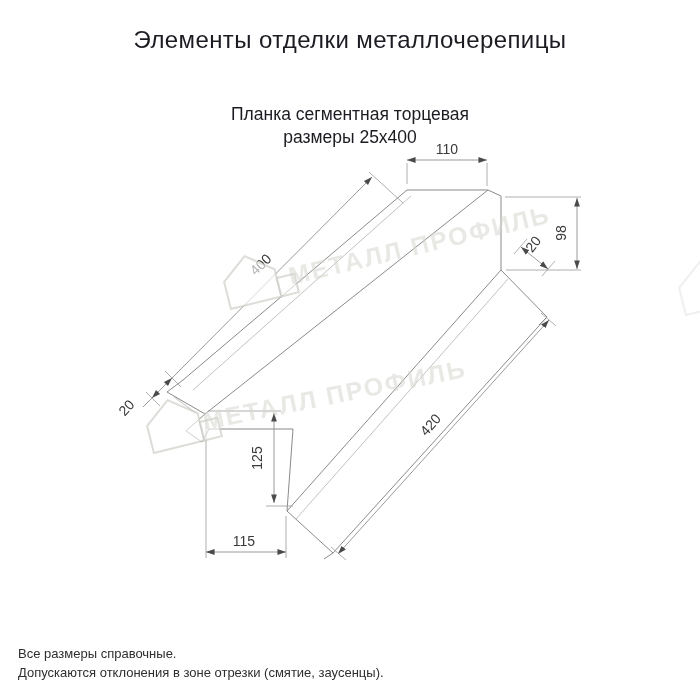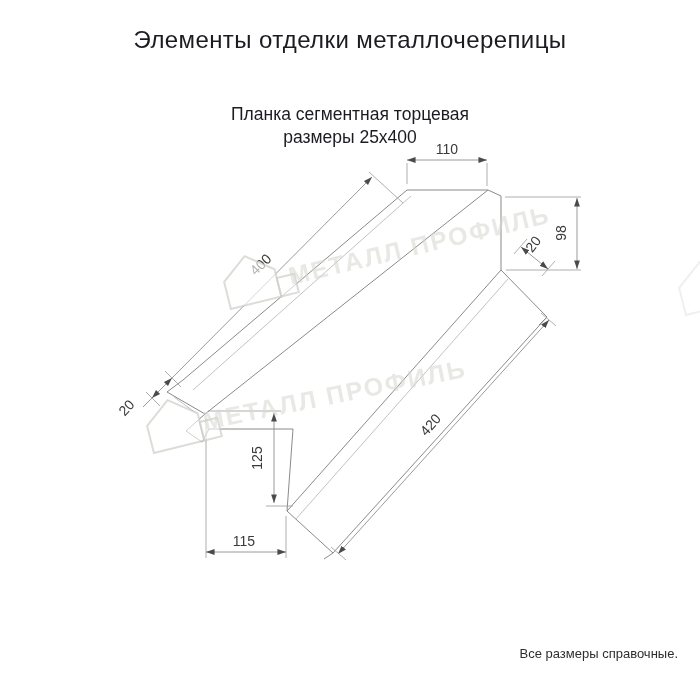--- a/index.html
+++ b/index.html
@@ -19,21 +19,21 @@
   .subtitle{
     position:absolute;top:93px;left:0;width:700px;
     text-align:center;
     font-size:17.5px;line-height:23px;
     color:#1b1b22;
     margin-top:10px;
   }
   .drawing-svg{position:absolute;top:0;left:0;}
   .footer{
     position:absolute;left:18px;top:645px;width:660px;
-    font-size:13px;line-height:18.5px;color:#2e2e2e;text-align:right;
+    font-size:13px;line-height:18.5px;color:#2e2e2e;
   }
   .dimline{stroke:#8e8e8e;stroke-width:0.9;fill:none;}
   .extline{stroke:#9a9a9a;stroke-width:0.8;fill:none;}
   .edge{stroke:#8a8a8a;stroke-width:1;fill:none;stroke-linejoin:round;}
   .edge-faint{stroke:#b3b3b3;stroke-width:0.8;fill:none;}
   .dimtext{font-family:"Liberation Sans","DejaVu Sans",sans-serif;font-size:14px;fill:#3a3a3a;}
   .wm-text{font-family:"Liberation Sans","DejaVu Sans",sans-serif;font-size:25px;font-weight:bold;letter-spacing:2px;fill:#d6d6d0;opacity:0.55;}
   .wm-house{fill:rgba(255,255,255,0.6);stroke:rgba(201,201,195,0.65);stroke-width:2;}
 </style>
 </head>
@@ -140,15 +140,16 @@
 
     <g opacity="0.45">
       <g transform="translate(668,268) rotate(-14)">
         <path class="wm-house" d="M6,22 L32,2 L58,22 L58,50 L6,50 Z"></path>
       </g>
     </g>
   </svg>
 
   <div class="footer">
     <div>Все размеры справочные.</div>
+    <div>Допускаются отклонения в зоне отрезки (смятие, заусенцы).</div>
   </div>
 
 </div>
 
 </body></html>

